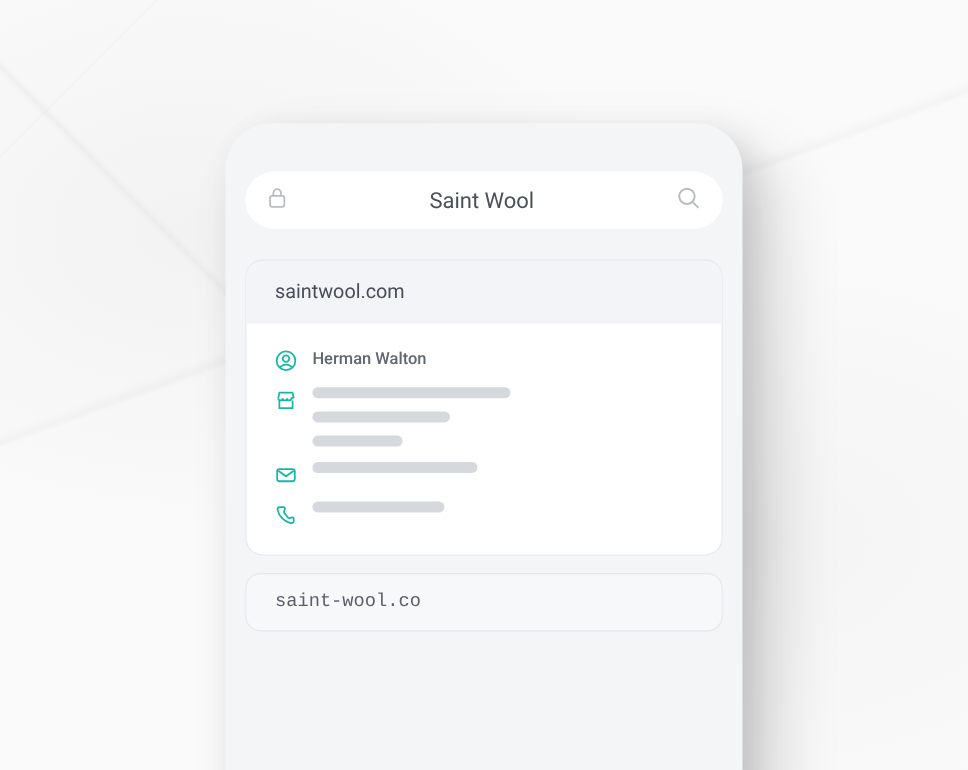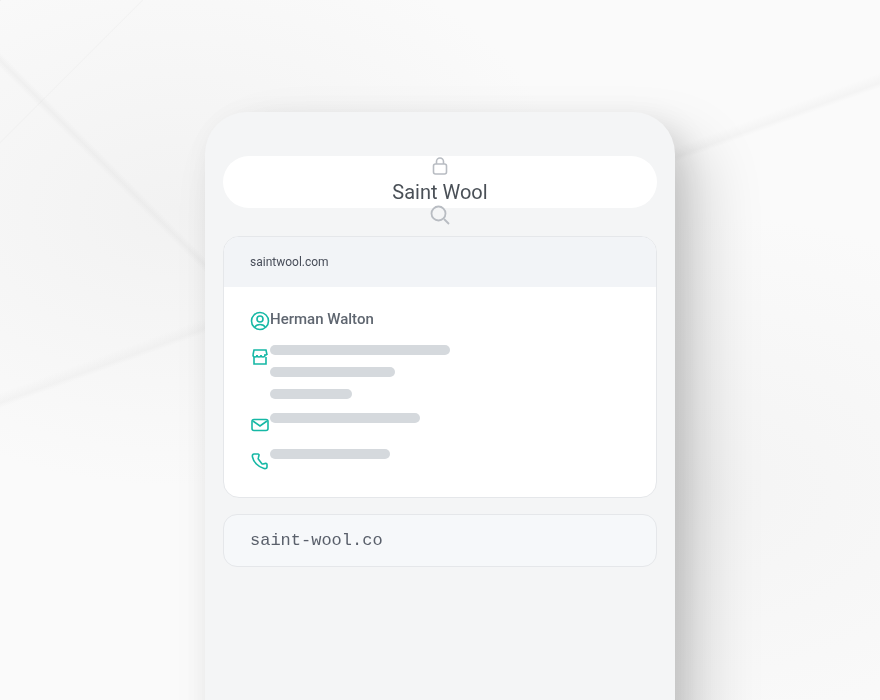--- a/index.html
+++ b/index.html
@@ -37,21 +37,20 @@
       box-shadow: 30px 30px 60px rgba(0,0,0,0.15), 10px 10px 30px rgba(0,0,0,0.1);
       padding: 44px 18px;
     }
     .search-bar {
       display: flex;
       align-items: center;
       background: #fff;
       border-radius: 26px;
       height: 52px;
       padding: 0 20px;
-      flex-direction: column;
     }
     .search-bar .lock {
       flex: 0 0 auto;
       color: #b8bcc2;
     }
     .search-bar .title {
       flex: 1;
       text-align: center;
       font-size: 20px;
       color: #4a5057;
@@ -64,30 +63,30 @@
     .card {
       margin-top: 28px;
       background: #fff;
       border: 1px solid #e5e7ea;
       border-radius: 16px;
       overflow: hidden;
     }
     .card-header {
       background: #f2f4f7;
       padding: 18px 26px;
-      font-size: 12px;
+      font-size: 18px;
       color: #484d59;
     }
     .card-body {
       padding: 22px 26px 26px;
     }
     .row {
       display: flex;
       align-items: flex-start;
-      gap: 0;
+      gap: 14px;
       margin-bottom: 14px;
     }
     .row:last-child { margin-bottom: 0; }
     .row-icon {
       flex: 0 0 auto;
       color: #16b8a5;
       width: 20px;
       height: 20px;
       display: flex;
       align-items: center;

